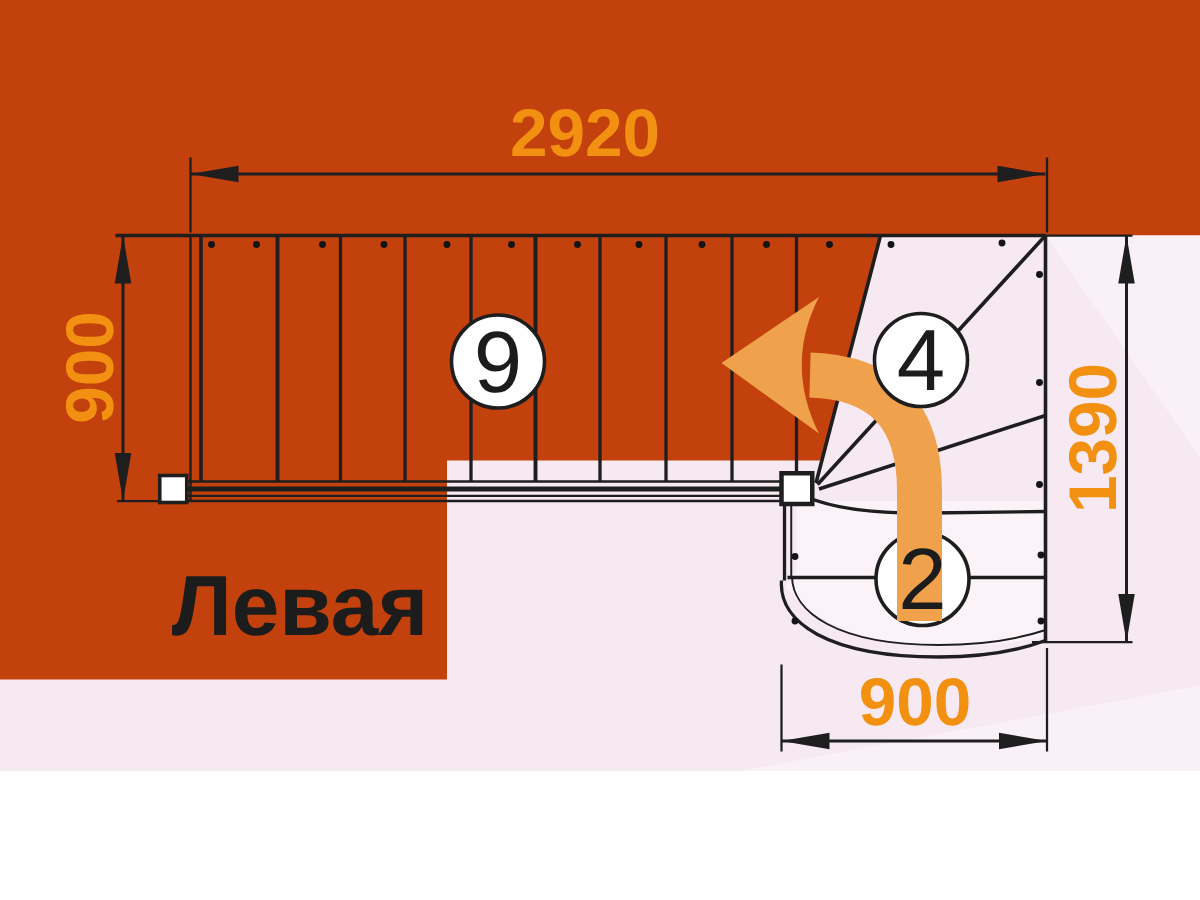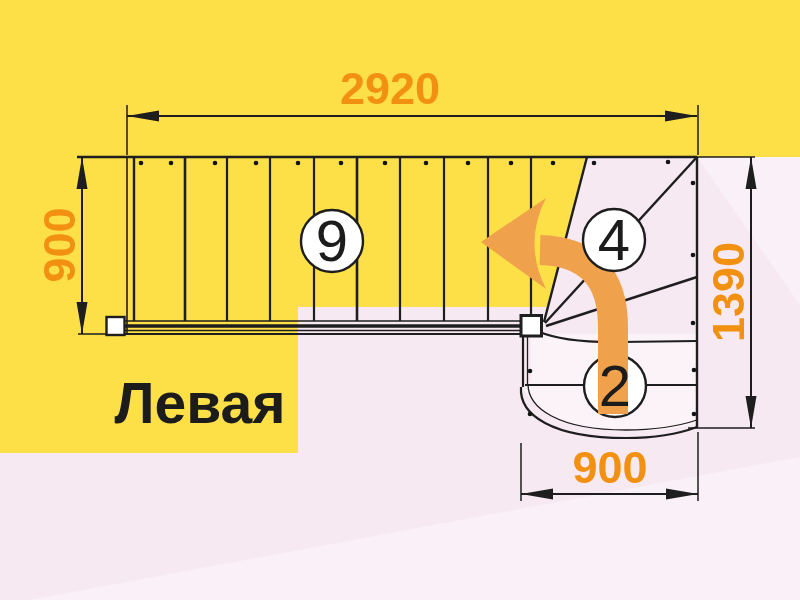--- a/index.html
+++ b/index.html
@@ -1,16 +1,16 @@
 <!DOCTYPE html>
 <html><head>
 <meta charset="utf-8">
 <style>
   html,body{margin:0;padding:0;background:#ffffff;}
-  .stage{position:relative;width:800px;height:600px;background:#fde047;overflow:hidden;
+  .stage{position:relative;width:800px;height:514px;background:#c2410c;overflow:hidden;
          font-family:"Liberation Sans",sans-serif;}
   svg{position:absolute;left:0;top:0;}
   text{font-family:"Liberation Sans",sans-serif;}
   .dim-text{font-size:45px;font-weight:bold;fill:#F29111;}
   .num-text{font-size:58px;font-weight:400;fill:#1c1c1c;}
   .title-text{font-size:57px;font-weight:bold;fill:#1c1c1c;}
   .ln{stroke:#1e1e1e;fill:none;}
   .dot{fill:#141414;stroke:none;}
   .arrowhead{fill:#1e1e1e;stroke:none;}
   .circ{fill:#ffffff;stroke:#1e1e1e;stroke-width:2.4;}

